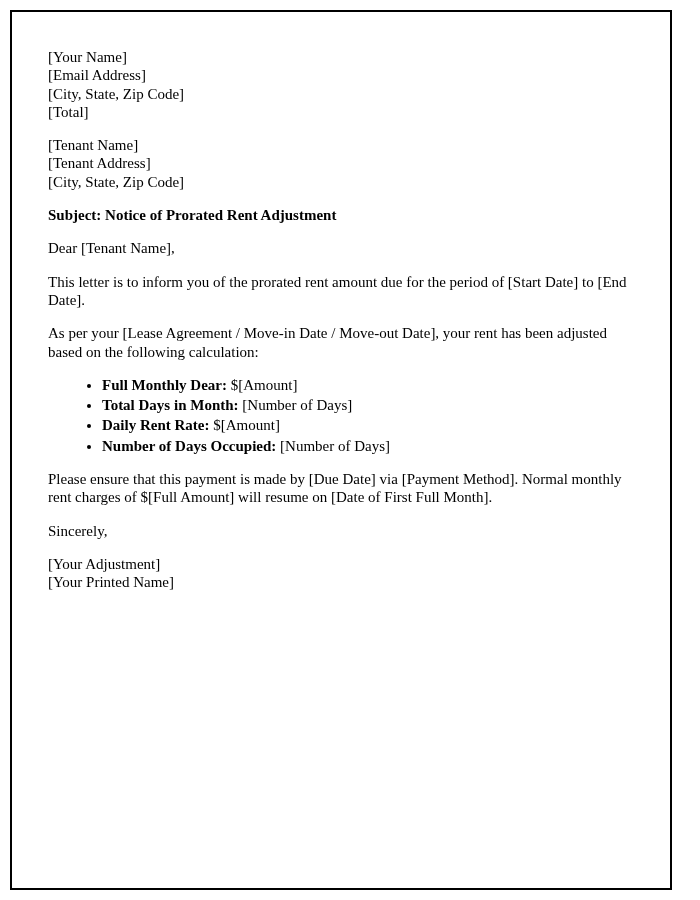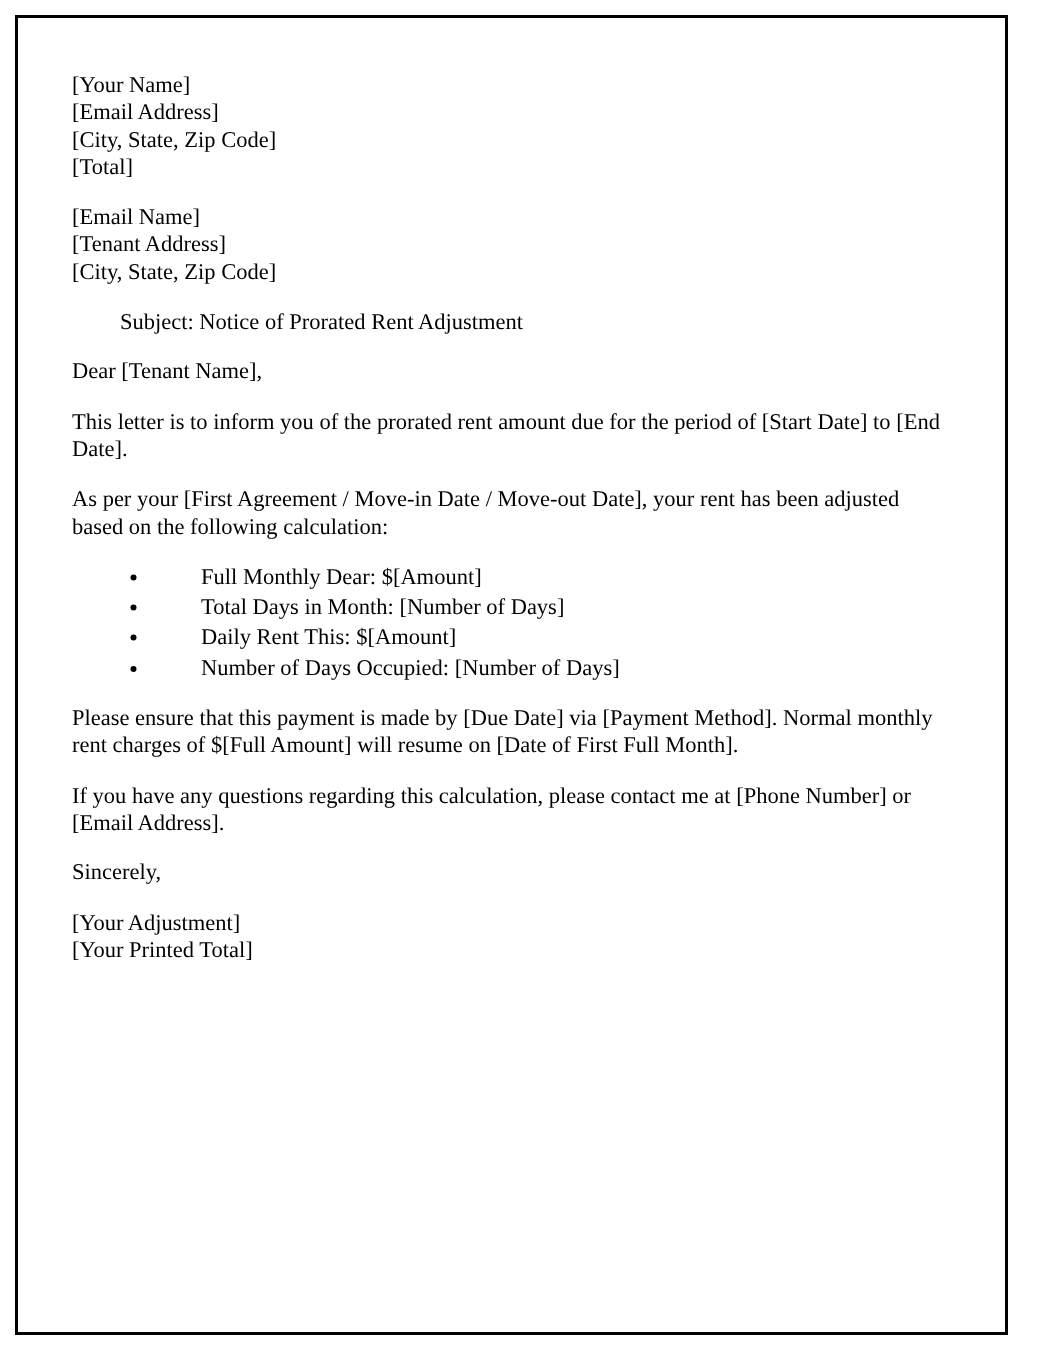--- a/index.html
+++ b/index.html
@@ -26,21 +26,21 @@
   }
   .content {
     padding: 36px 36px 0 36px;
     color: #000000;
     font-size: 15px;
     line-height: 1.22;
   }
   .block { margin-bottom: 15px; }
   .line { display: block; }
   p { margin-bottom: 15px; }
-  .bold { font-weight: normal; margin-left: 32px; }
+  .bold { font-weight: bold; }
   ul.calc-list {
     margin: 0 0 15px 0;
     padding-left: 54px;
   }
   ul.calc-list li {
     margin-bottom: 2px;
   }
 </style>
 </head>
 <body>
@@ -50,47 +50,46 @@
     <div class="content">
 
       <div class="block">
         <span class="line">[Your Name]</span>
         <span class="line">[Email Address]</span>
         <span class="line">[City, State, Zip Code]</span>
         <span class="line">[Total]</span>
       </div>
 
       <div class="block">
-        <span class="line">[Email Name]</span>
+        <span class="line">[Tenant Name]</span>
         <span class="line">[Tenant Address]</span>
         <span class="line">[City, State, Zip Code]</span>
       </div>
 
       <p class="bold">Subject: Notice of Prorated Rent Adjustment</p>
 
       <p>Dear [Tenant Name],</p>
 
       <p>This letter is to inform you of the prorated rent amount due for the period of [Start Date] to [End Date].</p>
 
-      <p>As per your [First Agreement / Move-in Date / Move-out Date], your rent has been adjusted based on the following calculation:</p>
+      <p>As per your [Lease Agreement / Move-in Date / Move-out Date], your rent has been adjusted based on the following calculation:</p>
 
       <ul class="calc-list">
         <li><span class="bold">Full Monthly Dear:</span><span> $[Amount]</span></li>
         <li><span class="bold">Total Days in Month:</span><span> [Number of Days]</span></li>
-        <li><span class="bold">Daily Rent This:</span><span> $[Amount]</span></li>
+        <li><span class="bold">Daily Rent Rate:</span><span> $[Amount]</span></li>
         <li><span class="bold">Number of Days Occupied:</span><span> [Number of Days]</span></li>
       </ul>
 
 
       <p>Please ensure that this payment is made by [Due Date] via [Payment Method]. Normal monthly rent charges of $[Full Amount] will resume on [Date of First Full Month].</p>
 
-      <p>If you have any questions regarding this calculation, please contact me at [Phone Number] or [Email Address].</p>
 
       <p>Sincerely,</p>
 
       <div class="block">
         <span class="line">[Your Adjustment]</span>
-        <span class="line">[Your Printed Total]</span>
+        <span class="line">[Your Printed Name]</span>
       </div>
 
     </div>
   </div>
 </div>
 
 </body></html>

